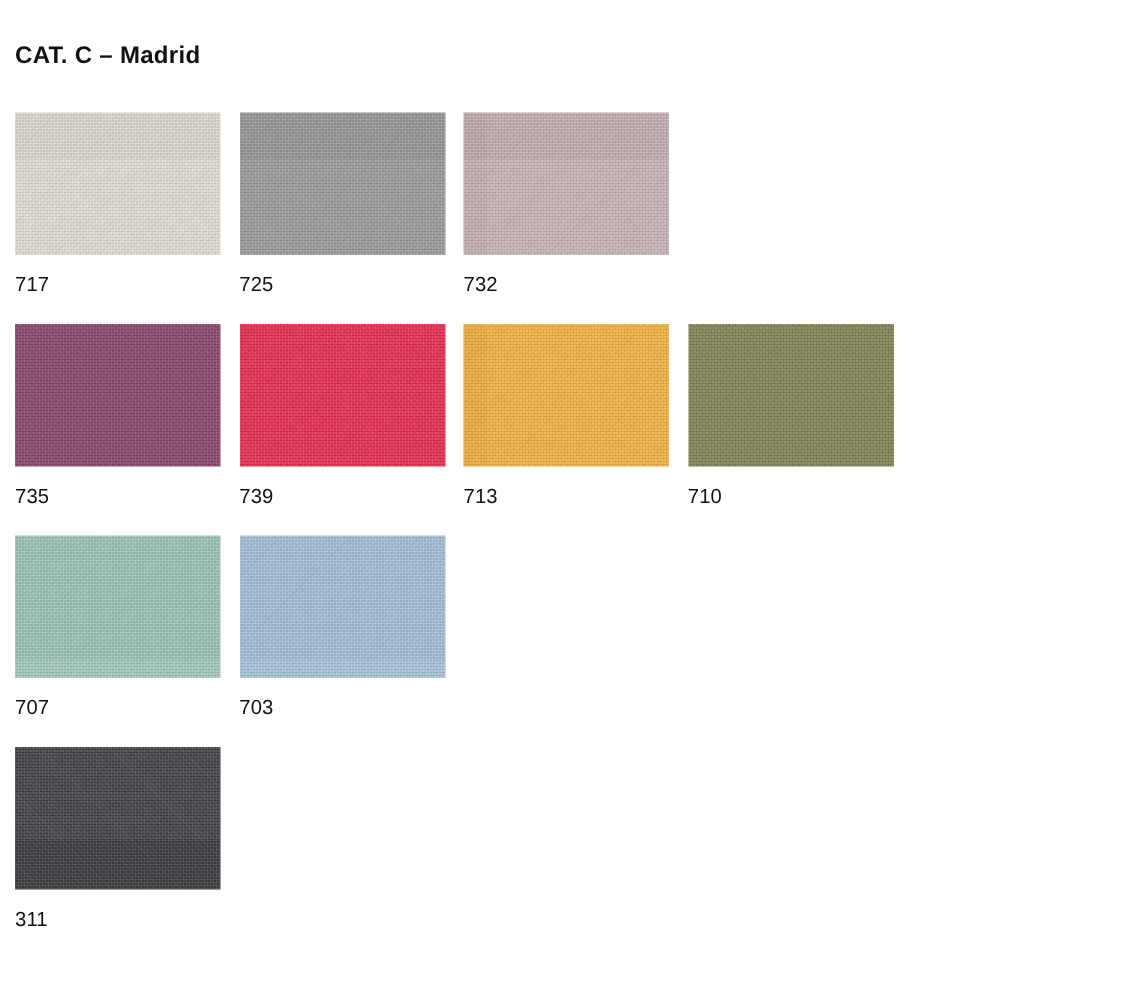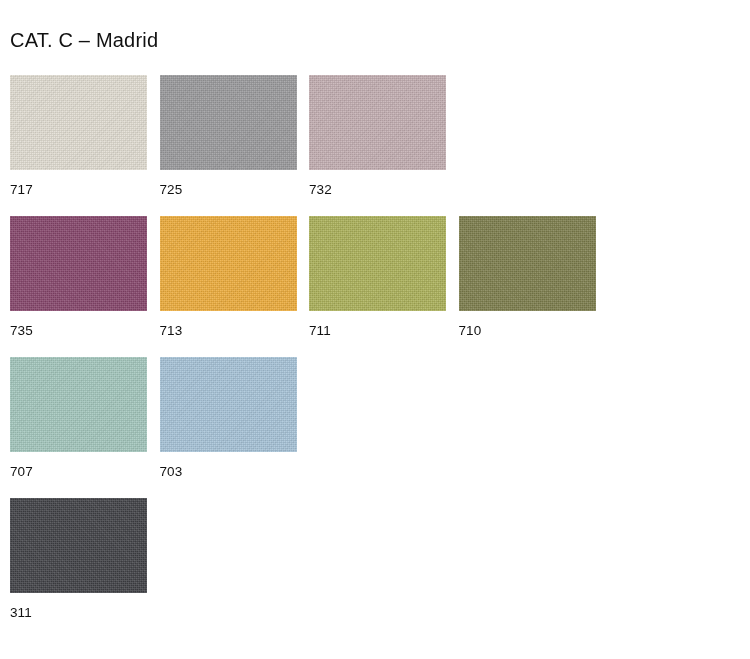--- a/index.html
+++ b/index.html
@@ -18,22 +18,22 @@
   .page {
     position: relative;
     width: 750px;
     height: 659px;
     background: #ffffff;
   }
   .page-title {
     position: absolute;
     left: 10px;
     top: 29px;
-    font-size: 20px;
-    font-weight: 400;
+    font-size: 16px;
+    font-weight: 700;
     letter-spacing: 0.2px;
     color: #111111;
     white-space: nowrap;
   }
   .swatch-grid {
     position: absolute;
     left: 10px;
     top: 75px;
     width: 740px;
   }
@@ -119,26 +119,26 @@
         <div class="swatch-label">732</div>
       </div>
     </div>
 
     <div class="swatch-row">
       <div class="swatch-cell">
         <div class="swatch-chip" style="background-color: rgb(134, 69, 107);"></div>
         <div class="swatch-label">735</div>
       </div>
       <div class="swatch-cell">
+        <div class="swatch-chip" style="background-color: rgb(229, 42, 78);"></div>
+        <div class="swatch-label">739</div>
+      </div>
+      <div class="swatch-cell">
         <div class="swatch-chip" style="background-color: rgb(238, 172, 58);"></div>
         <div class="swatch-label">713</div>
-      </div>
-      <div class="swatch-cell">
-        <div class="swatch-chip" style="background-color: rgb(171, 177, 88);"></div>
-        <div class="swatch-label">711</div>
       </div>
       <div class="swatch-cell">
         <div class="swatch-chip" style="background-color: rgb(124, 125, 75);"></div>
         <div class="swatch-label">710</div>
       </div>
     </div>
 
     <div class="swatch-row">
       <div class="swatch-cell">
         <div class="swatch-chip" style="background-color: rgb(163, 199, 189);"></div>

